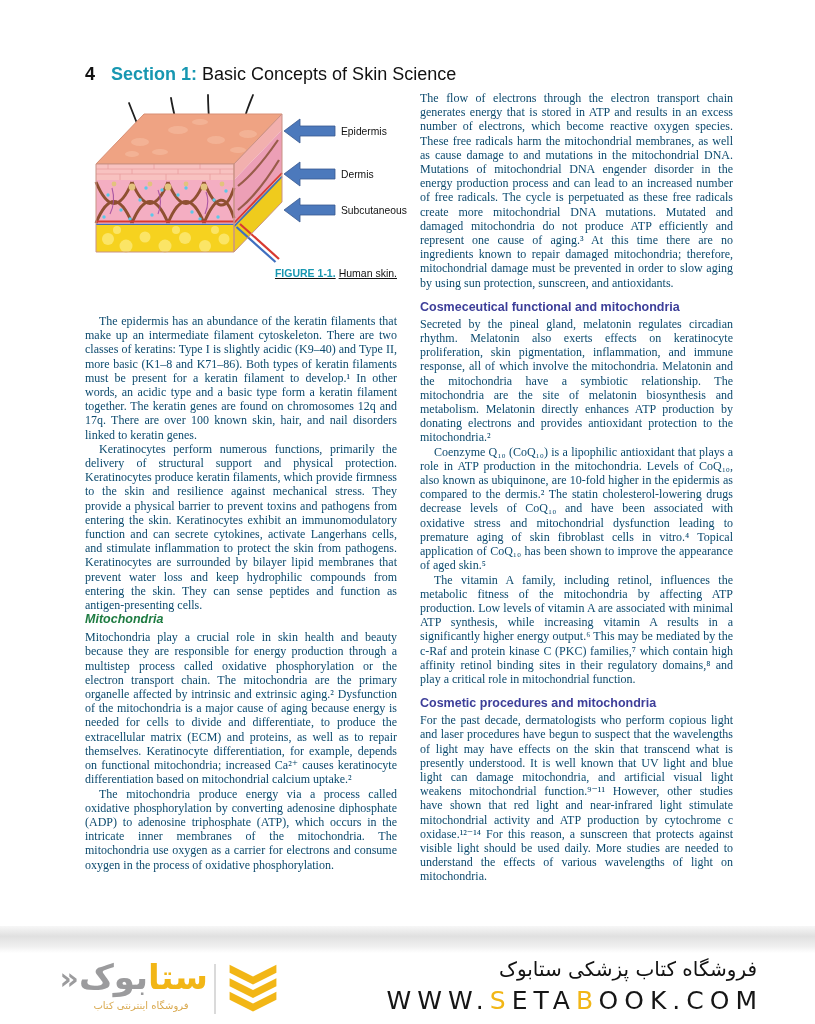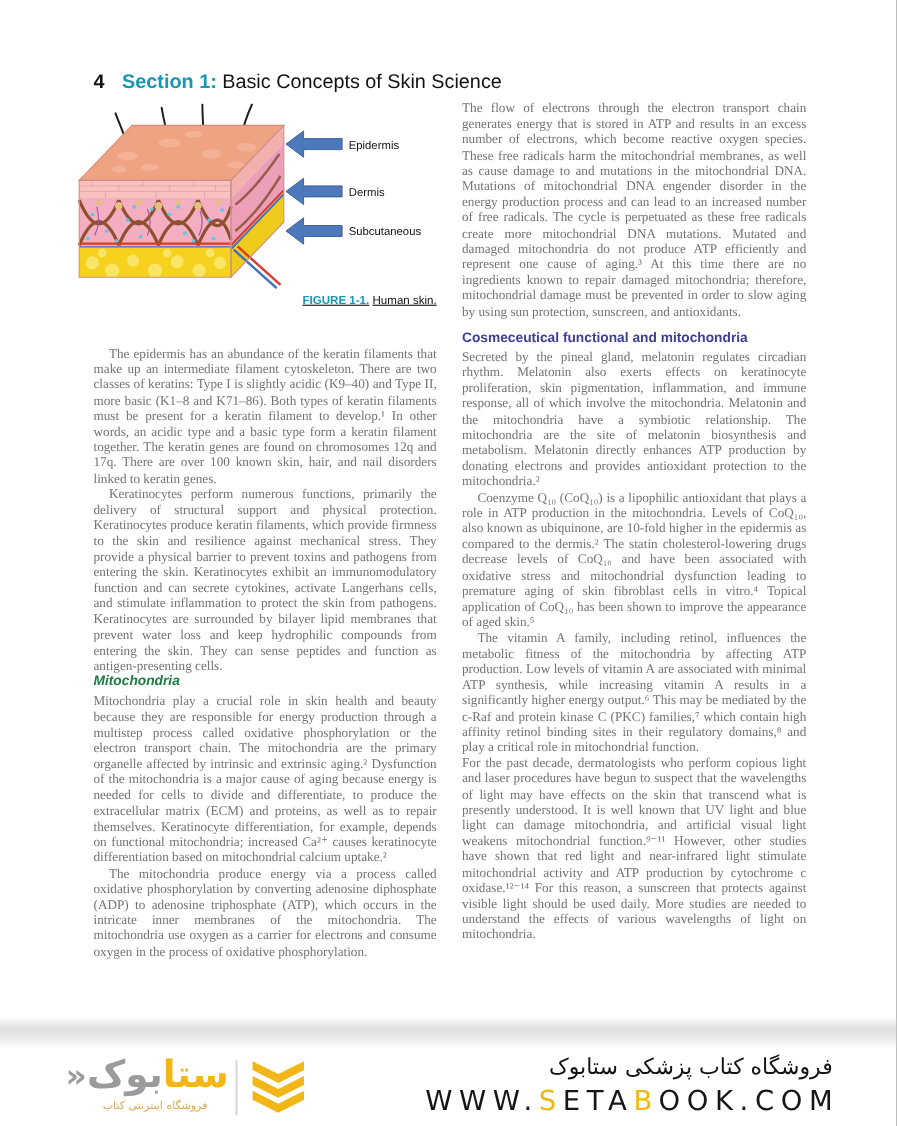--- a/index.html
+++ b/index.html
@@ -5,28 +5,28 @@
   html,body{margin:0;padding:0;background:#888;}
   .page{position:relative;width:815px;height:1024px;margin:0 auto;background:#ffffff;
         font-family:"Liberation Serif","DejaVu Serif",serif;color:#1c1c1e;overflow:hidden;}
   
   .hdr{position:absolute;top:64px;left:85px;font-family:"Liberation Sans","DejaVu Sans",sans-serif;
        font-size:18px;white-space:nowrap;}
   .hdr .pagenum{font-weight:bold;margin-right:16px;color:#111;}
   .hdr .seclabel{font-weight:bold;color:#1797B1;}
   .hdr .sectitle{margin-left:5px;color:#111;}
   
-  .figure{position:absolute;left:64px;top:94px;width:335px;height:170px;}
+  .figure{position:absolute;left:88px;top:94px;width:335px;height:170px;}
   .caption{position:absolute;left:85px;top:267px;width:312px;text-align:right;
            font-family:"Liberation Sans","DejaVu Sans",sans-serif;font-size:10.5px;color:#111;text-decoration:underline;}
   .caption .cap-label{color:#1797B1;font-weight:bold;margin-right:3px;}
   
   .leftcol{position:absolute;left:85px;top:314px;width:312px;}
   .rightcol{position:absolute;left:420px;top:91px;width:313px;}
-  .page p{margin:0;font-size:12px;line-height:14.2px;text-align:justify;color:#737373;}
+  .page p{margin:0;font-size:12px;line-height:14.2px;text-align:justify;color:#0c4a6e;}
   .page p.indent{text-indent:14px;}
   h2.orange{margin:14px 0 3px;font-family:"Liberation Sans","DejaVu Sans",sans-serif;
             font-size:15.5px;font-weight:bold;color:#E9532B;}
   h3.green{margin:0 0 4px;font-family:"Liberation Sans","DejaVu Sans",sans-serif;
            font-size:12.5px;font-weight:bold;font-style:italic;color:#1E7B41;}
   h4.indigo{margin:10px 0 3px;font-family:"Liberation Sans","DejaVu Sans",sans-serif;
             font-size:12.5px;font-weight:bold;color:#3D3E99;}
   
   .edge-shadow{position:absolute;left:0;top:926px;width:815px;height:27px;
                background:linear-gradient(180deg,#f7f7f7 0%,#e0e0e0 38%,#efefef 75%,#ffffff 100%);}
@@ -196,20 +196,21 @@
     <p>Mitochondria play a crucial role in skin health and beauty because they are responsible for energy production through a multistep process called oxidative phosphorylation or the electron transport chain. The mitochondria are the primary organelle affected by intrinsic and extrinsic aging.² Dysfunction of the mitochondria is a major cause of aging because energy is needed for cells to divide and differentiate, to produce the extracellular matrix (ECM) and proteins, as well as to repair themselves. Keratinocyte differentiation, for example, depends on functional mitochondria; increased Ca²⁺ causes keratinocyte differentiation based on mitochondrial calcium uptake.²</p>
     <p class="indent">The mitochondria produce energy via a process called oxidative phosphorylation by converting adenosine diphosphate (ADP) to adenosine triphosphate (ATP), which occurs in the intricate inner membranes of the mitochondria. The mitochondria use oxygen as a carrier for electrons and consume oxygen in the process of oxidative phosphorylation.</p>
   </div>
 
   <div class="rightcol">
     <p>The flow of electrons through the electron transport chain generates energy that is stored in ATP and results in an excess number of electrons, which become reactive oxygen species. These free radicals harm the mitochondrial membranes, as well as cause damage to and mutations in the mitochondrial DNA. Mutations of mitochondrial DNA engender disorder in the energy production process and can lead to an increased number of free radicals. The cycle is perpetuated as these free radicals create more mitochondrial DNA mutations. Mutated and damaged mitochondria do not produce ATP efficiently and represent one cause of aging.³ At this time there are no ingredients known to repair damaged mitochondria; therefore, mitochondrial damage must be prevented in order to slow aging by using sun protection, sunscreen, and antioxidants.</p>
     <h4 class="indigo">Cosmeceutical functional and mitochondria</h4>
     <p>Secreted by the pineal gland, melatonin regulates circadian rhythm. Melatonin also exerts effects on keratinocyte proliferation, skin pigmentation, inflammation, and immune response, all of which involve the mitochondria. Melatonin and the mitochondria have a symbiotic relationship. The mitochondria are the site of melatonin biosynthesis and metabolism. Melatonin directly enhances ATP production by donating electrons and provides antioxidant protection to the mitochondria.²</p>
     <p class="indent">Coenzyme Q₁₀ (CoQ₁₀) is a lipophilic antioxidant that plays a role in ATP production in the mitochondria. Levels of CoQ₁₀, also known as ubiquinone, are 10-fold higher in the epidermis as compared to the dermis.² The statin cholesterol-lowering drugs decrease levels of CoQ₁₀ and have been associated with oxidative stress and mitochondrial dysfunction leading to premature aging of skin fibroblast cells in vitro.⁴ Topical application of CoQ₁₀ has been shown to improve the appearance of aged skin.⁵</p>
     <p class="indent">The vitamin A family, including retinol, influences the metabolic fitness of the mitochondria by affecting ATP production. Low levels of vitamin A are associated with minimal ATP synthesis, while increasing vitamin A results in a significantly higher energy output.⁶ This may be mediated by the c-Raf and protein kinase C (PKC) families,⁷ which contain high affinity retinol binding sites in their regulatory domains,⁸ and play a critical role in mitochondrial function.</p>
+    <h4 class="indigo">Cosmetic procedures and mitochondria</h4>
     <p>For the past decade, dermatologists who perform copious light and laser procedures have begun to suspect that the wavelengths of light may have effects on the skin that transcend what is presently understood. It is well known that UV light and blue light can damage mitochondria, and artificial visual light weakens mitochondrial function.⁹⁻¹¹ However, other studies have shown that red light and near-infrared light stimulate mitochondrial activity and ATP production by cytochrome c oxidase.¹²⁻¹⁴ For this reason, a sunscreen that protects against visible light should be used daily. More studies are needed to understand the effects of various wavelengths of light on mitochondria.</p>
   </div>
 
   <div class="edge-shadow"></div>
 
   <div class="logo-word"><span class="accent">ستا</span><span class="rest">بوک</span><span class="mark">«</span></div>
   <div class="logo-subtitle">فروشگاه اینترنتی کتاب</div>
   <div class="logo-divider"></div>
   <div class="logo-chevrons">
     <svg viewBox="0 0 60 58" width="54" height="54" xmlns="http://www.w3.org/2000/svg" fill="#F2B616">

